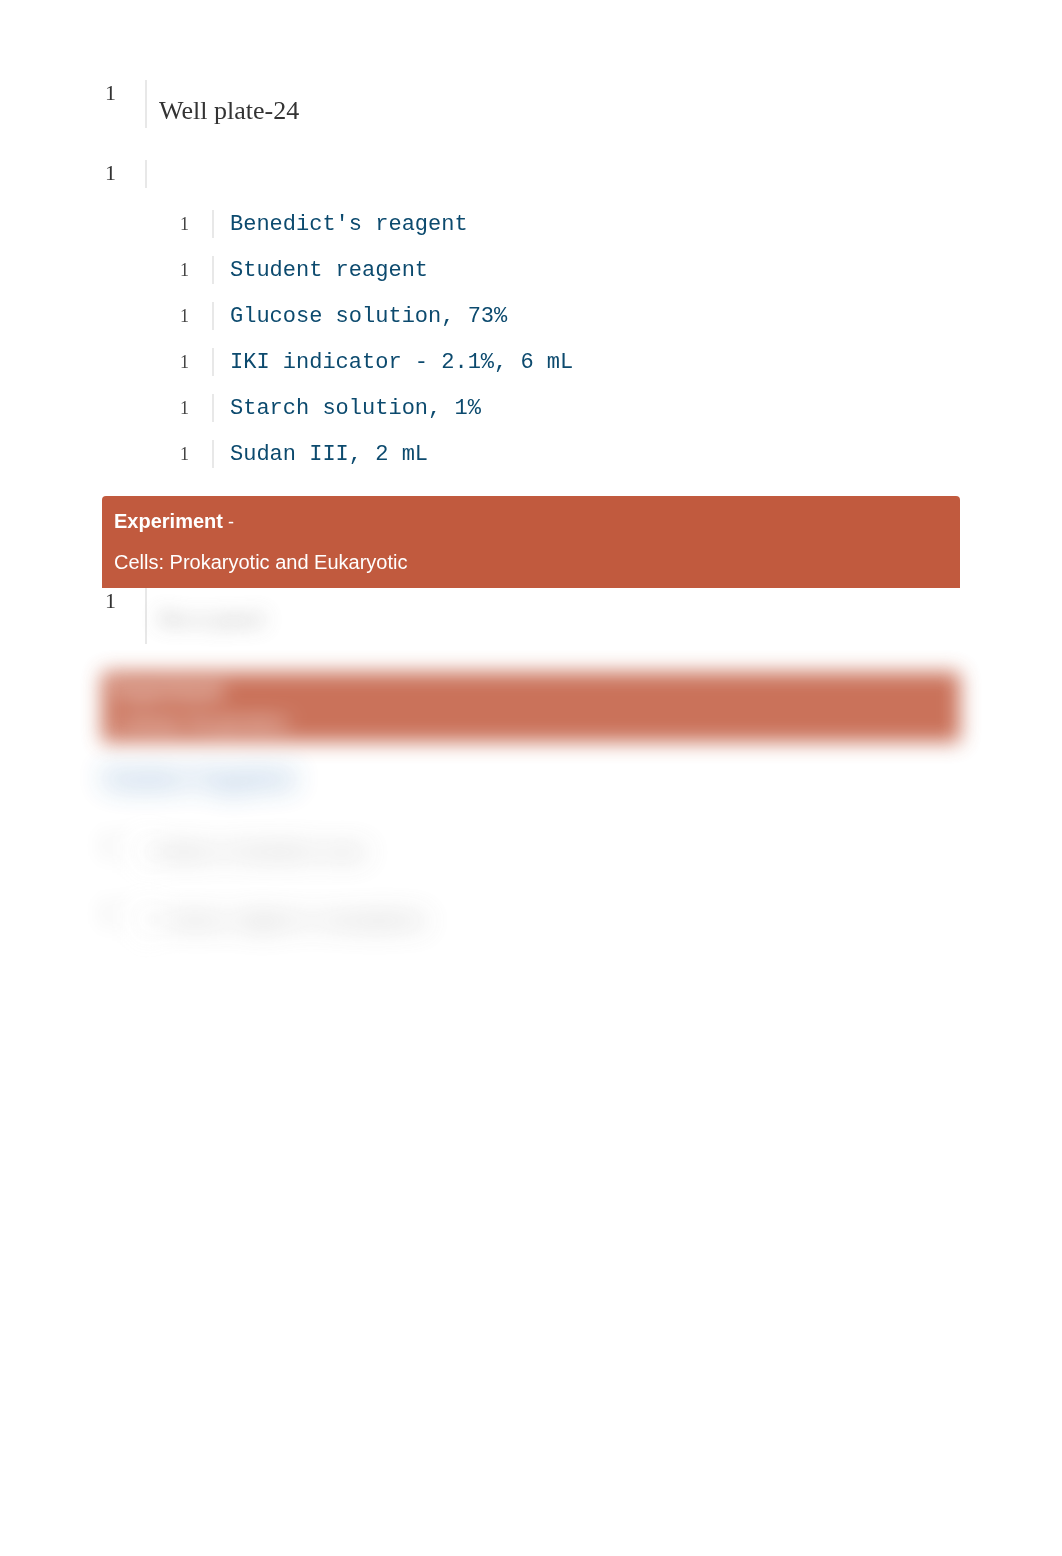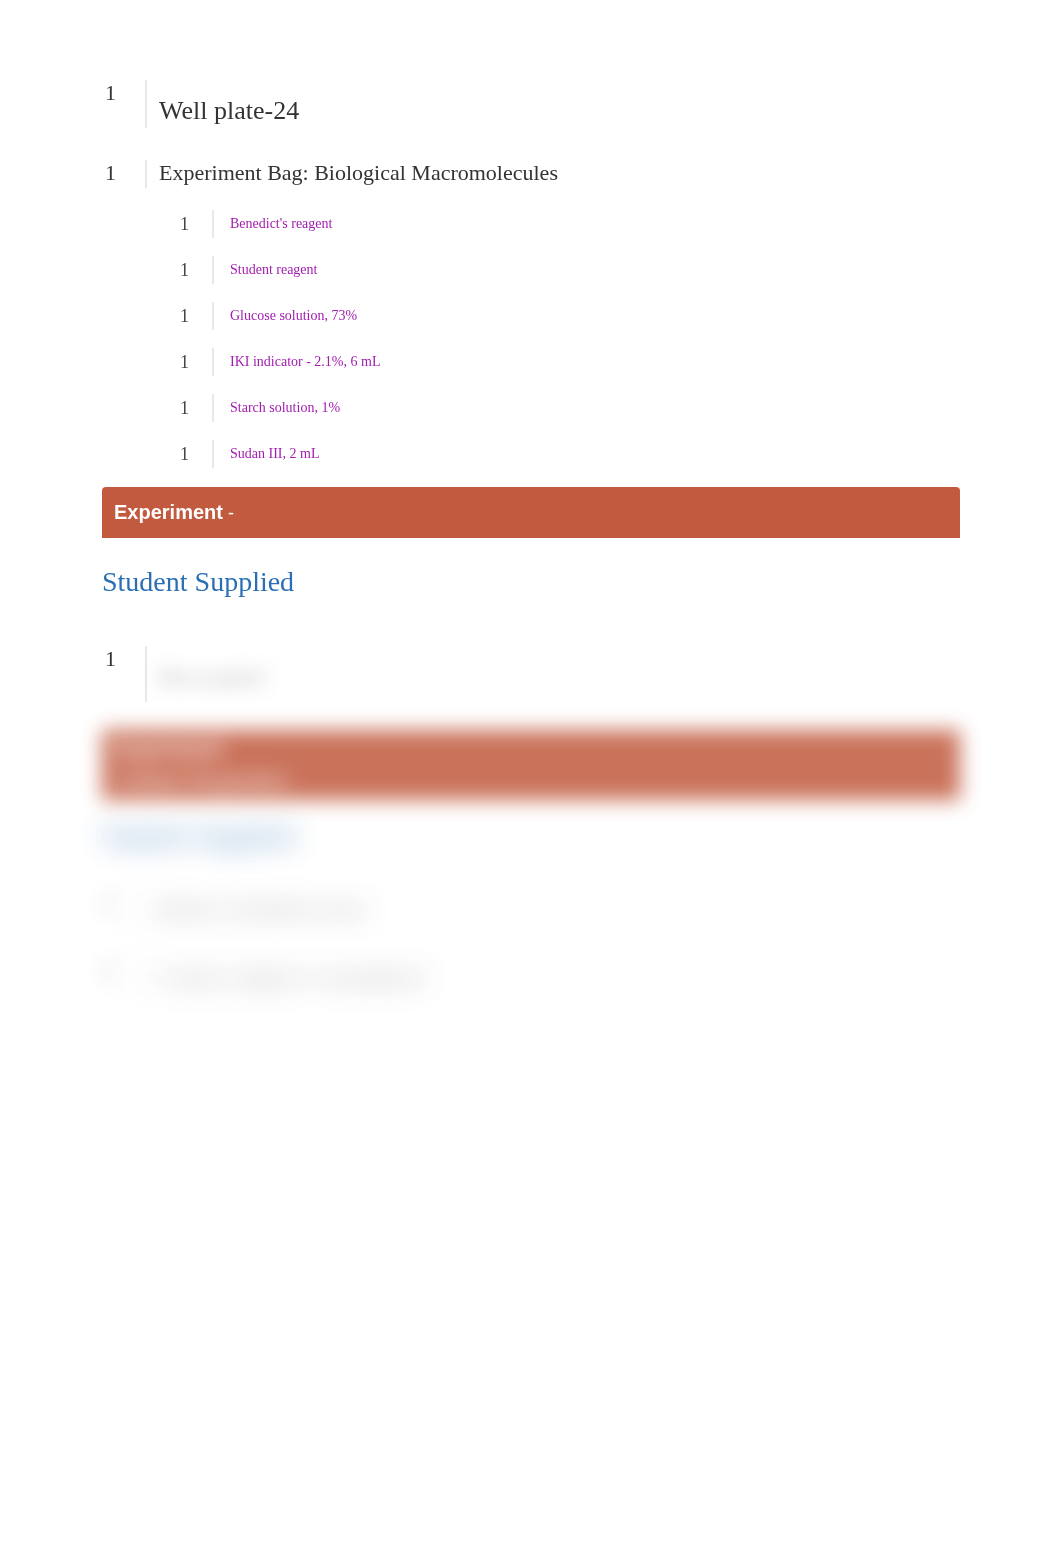--- a/index.html
+++ b/index.html
@@ -69,29 +69,29 @@
       color: #444;
       font-family: Georgia, serif;
     }
     .sub-divider {
       width: 2px;
       height: 28px;
       background: #e8e8e8;
       margin-right: 16px;
     }
     .sub-name {
-      font-size: 14px;
-      color: #a21caf;
-      font-family: Liberation Serif, serif;
+      font-size: 22px;
+      color: #0c4a6e;
+      font-family: Liberation Mono, monospace;
     }
     .experiment-header {
       background: #c15a3e;
       color: #fff;
       padding: 14px 21px 14px 12px;
-      margin: 19px 102px 0 102px;
+      margin: 28px 102px 0 102px;
       border-radius: 4px 4px 0 0;
     }
     .experiment-title {
       font-family: Verdana, Geneva, sans-serif;
       font-size: 20px;
       font-weight: bold;
       display: inline;
     }
     .experiment-dash {
       font-family: Verdana, Geneva, sans-serif;
@@ -138,21 +138,20 @@
 
   <div class="list-container">
     <div class="item-row">
       <div class="item-qty">1</div>
       <div class="item-divider"></div>
       <div class="item-name">Well plate-24</div>
     </div>
     <div class="item-row" style="margin-bottom:22px;">
       <div class="item-qty">1</div>
       <div class="item-divider" style="min-height:28px;"></div>
-      <div class="item-name-inline">Experiment Bag: Biological Macromolecules</div>
     </div>
   </div>
 
   <div class="sub-list">
     <div class="sub-item-row">
       <div class="sub-qty">1</div>
       <div class="sub-divider"></div>
       <div class="sub-name">Benedict's reagent</div>
     </div>
     <div class="sub-item-row">
@@ -177,23 +176,23 @@
     </div>
     <div class="sub-item-row">
       <div class="sub-qty">1</div>
       <div class="sub-divider"></div>
       <div class="sub-name">Sudan III, 2 mL</div>
     </div>
   </div>
 
   <div class="experiment-header">
     <span class="experiment-title">Experiment</span><span class="experiment-dash"> -</span>
-  </div>
-
-  <div class="section-heading">Student Supplied</div>
+    <div class="experiment-subtitle">Cells: Prokaryotic and Eukaryotic</div>
+  </div>
+
 
   <div class="item-row-single">
     <div class="item-qty">1</div>
     <div class="item-divider" style="min-height:56px;"></div>
     <div class="item-name blur-zone" style="padding-top:20px;color:#888;font-size:20px;">Pen or pencil</div>
   </div>
 
   <div class="experiment-header blur-zone" style="margin-top:16px;padding:8px 12px;">
     <span class="experiment-title">Experiment</span>
     <div class="experiment-subtitle" style="margin-top:8px;">Cellular Respiration</div>

